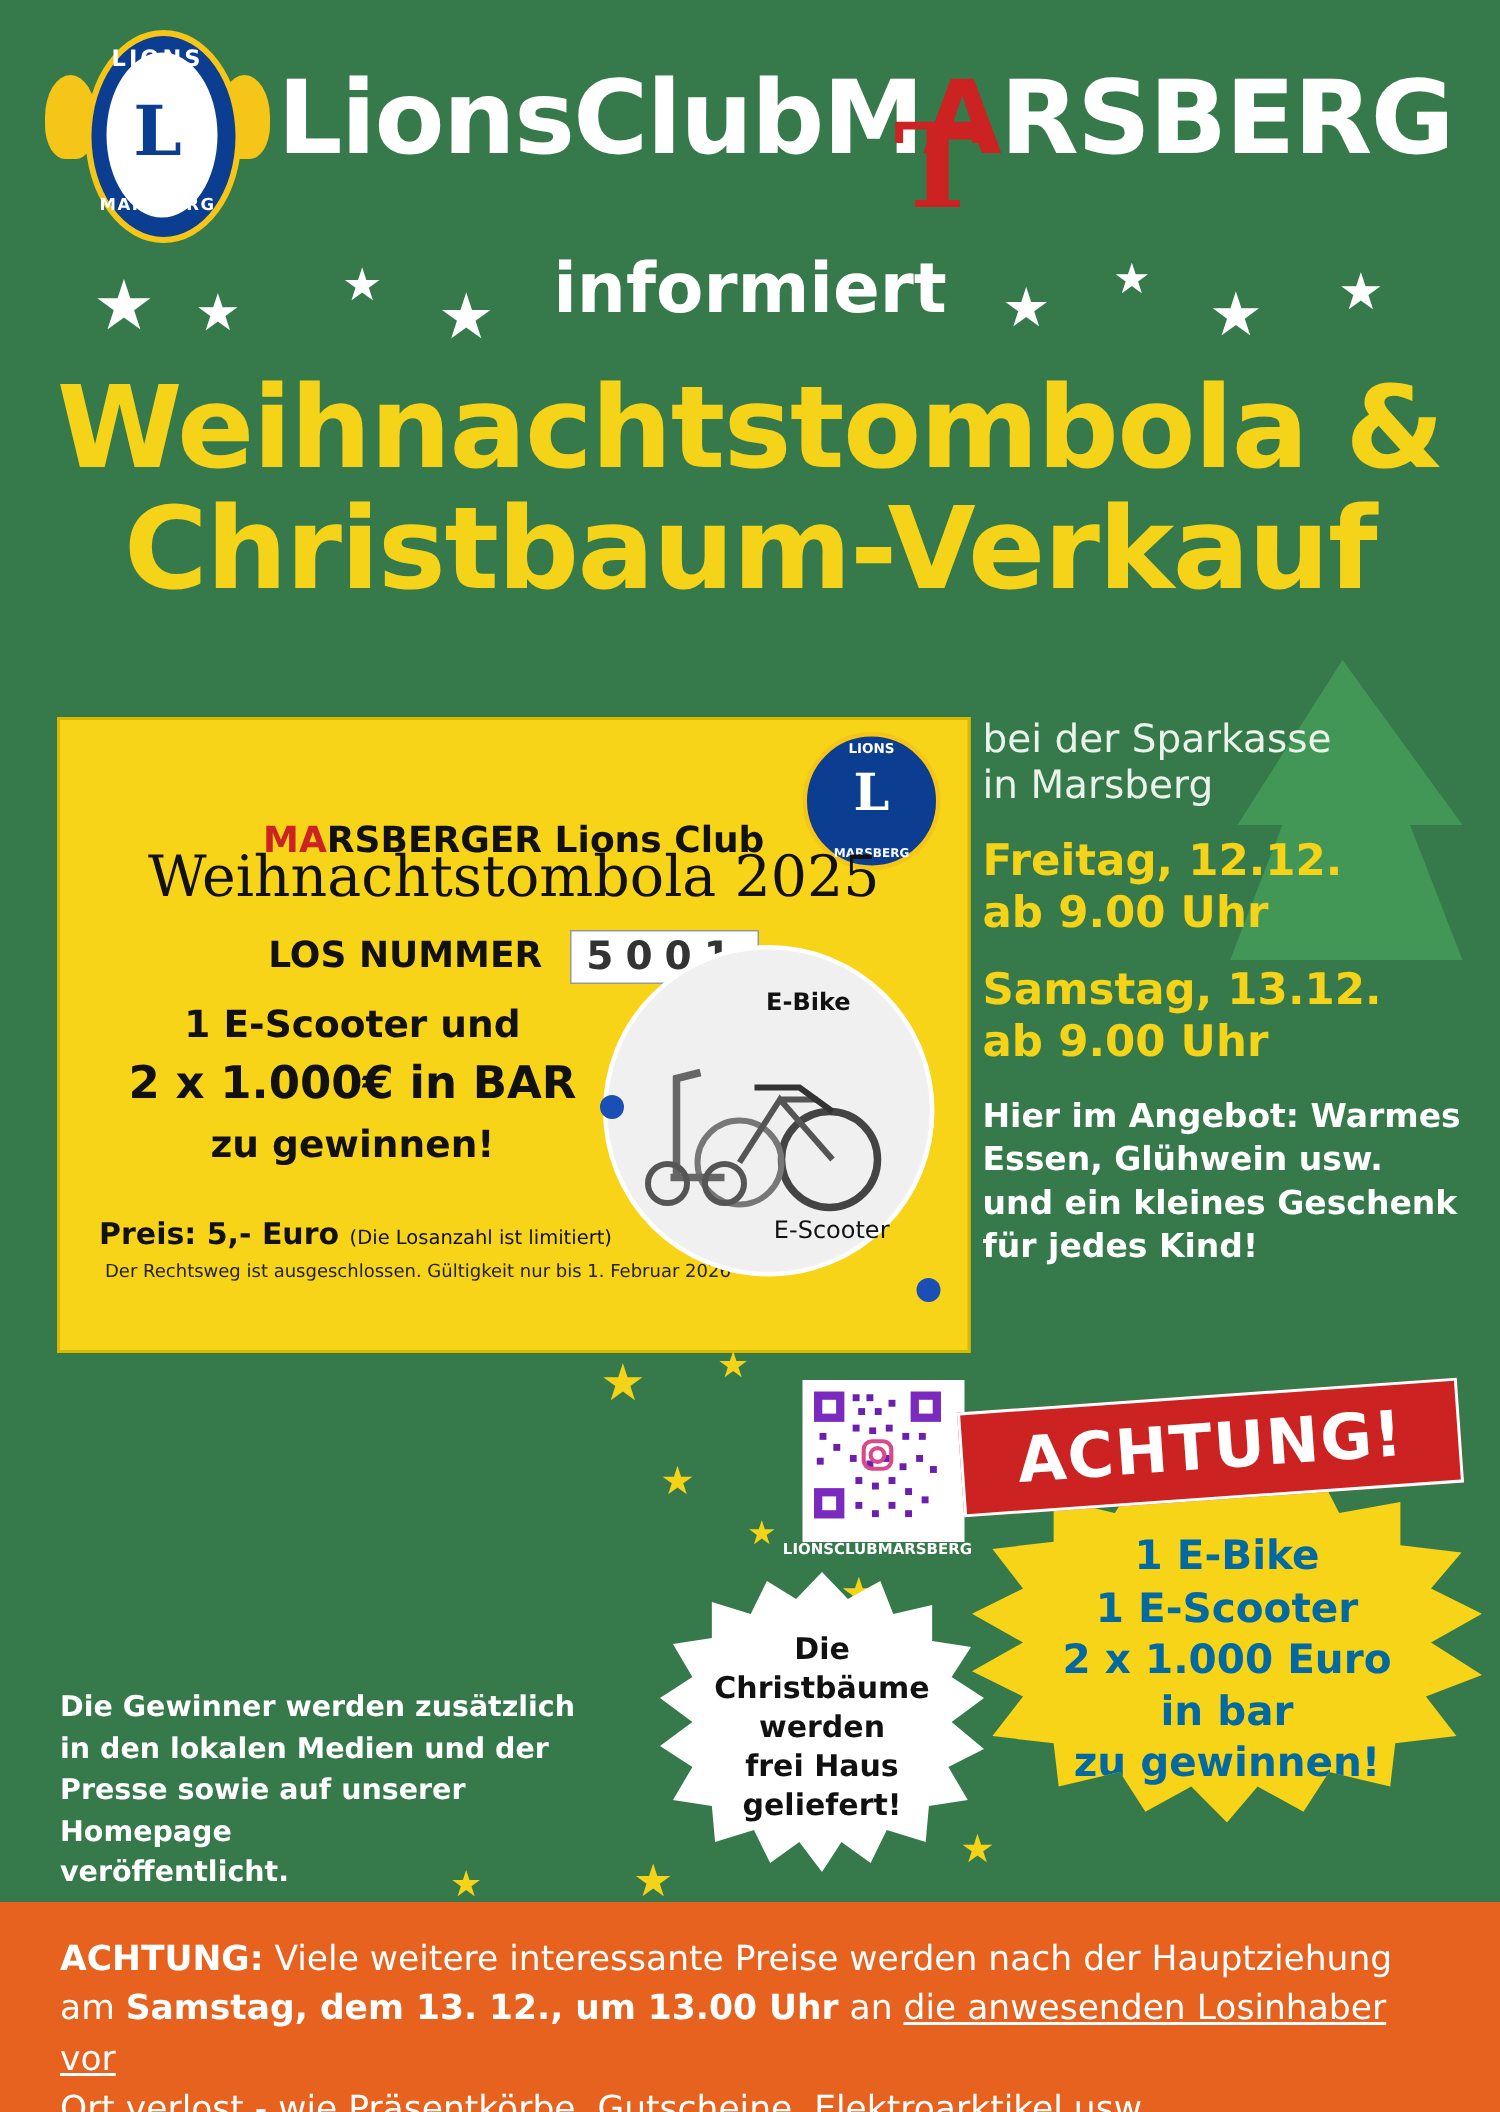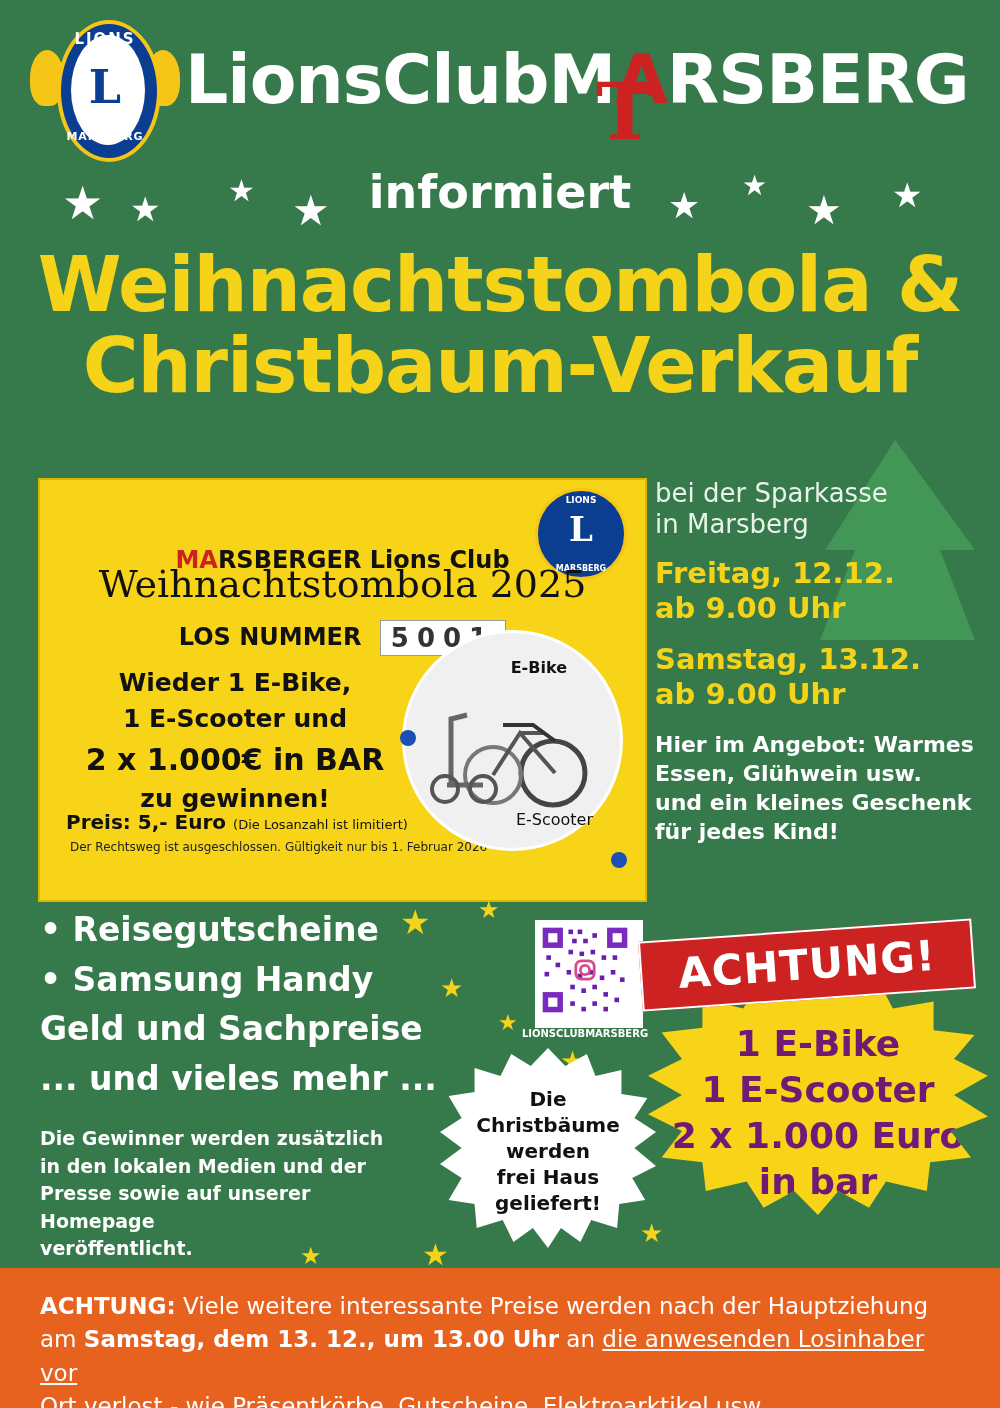--- a/index.html
+++ b/index.html
@@ -144,22 +144,22 @@
   
   .qr-box{position:absolute;left:535px;top:920px;width:100px;height:100px;background:#ffffff;padding:4px;}
   .qr-cap{position:absolute;left:515px;top:1028px;width:140px;text-align:center;font-size:10px;color:#fff;font-weight:bold;}
 
   
   .burst-yellow{
     position:absolute;left:648px;top:975px;width:340px;height:240px;background:#f7d417;
     clip-path:polygon(50% 0%,58% 9%,68% 3%,72% 14%,84% 11%,84% 23%,96% 25%,90% 35%,100% 42%,90% 50%,100% 59%,89% 65%,95% 76%,83% 78%,82% 90%,70% 86%,65% 97%,56% 90%,50% 100%,43% 90%,34% 97%,29% 86%,17% 90%,16% 78%,4% 76%,10% 65%,0% 58%,10% 50%,0% 42%,10% 35%,4% 24%,16% 22%,16% 10%,28% 14%,33% 3%,42% 9%);
   }
   .burst-yellow .txt{
-    position:absolute;left:0;top:46px;width:340px;text-align:center;color:#701a75;
-    font-size:36px;font-weight:bold;line-height:1.28;
+    position:absolute;left:0;top:46px;width:340px;text-align:center;color:#0369a1;
+    font-size:27px;font-weight:bold;line-height:1.28;
   }
   .achtung-banner{
     position:absolute;left:640px;top:930px;width:330px;height:66px;background:#cc2222;
     transform:rotate(-4deg);border:2px solid #ffffff;
   }
   .achtung-banner .t{
     position:absolute;left:0;top:8px;width:330px;text-align:center;color:#ffffff;
     font-size:42px;font-weight:bold;letter-spacing:1px;
   }
   .burst-white{
@@ -238,21 +238,20 @@
     </div>
 
     <h2>Weihnachtstombola 2025</h2>
 
     <div class="losnr-row">
       <span>LOS NUMMER</span>
       <span class="losnr-box">5001</span>
     </div>
 
     <div class="prize-text">
-      <div>Wieder 1 E-Bike,</div>
       <div>1 E-Scooter und</div>
       <div class="big">2 x 1.000€ in BAR</div>
       <div>zu gewinnen!</div>
     </div>
 
     <div class="price">
       <span>Preis: 5,- Euro</span>
       <span class="small">(Die Losanzahl ist limitiert)</span>
     </div>
     <div class="legal">Der Rechtsweg ist ausgeschlossen. Gültigkeit nur bis 1. Februar 2026</div>
@@ -291,26 +290,20 @@
     </div>
 
     <div class="rc-note">
       <div>Hier im Angebot: Warmes</div>
       <div>Essen, Glühwein usw.</div>
       <div>und ein kleines Geschenk</div>
       <div>für jedes Kind!</div>
     </div>
   </div>
 
-  <div class="bullets">
-    <div class="li">• Reisegutscheine</div>
-    <div class="li">• Samsung Handy</div>
-    <div class="li dotless">Geld und Sachpreise</div>
-    <div class="li dotless">... und vieles mehr ...</div>
-  </div>
 
   <span class="ystar" style="left:400px;top:905px;font-size:34px;">★</span>
   <span class="ystar" style="left:478px;top:898px;font-size:24px;">★</span>
   <span class="ystar" style="left:440px;top:975px;font-size:26px;">★</span>
   <span class="ystar" style="left:498px;top:1012px;font-size:22px;">★</span>
   <span class="ystar" style="left:560px;top:1048px;font-size:28px;">★</span>
   <span class="ystar" style="left:422px;top:1240px;font-size:30px;">★</span>
   <span class="ystar" style="left:640px;top:1220px;font-size:26px;">★</span>
   <span class="ystar" style="left:300px;top:1244px;font-size:24px;">★</span>
 

